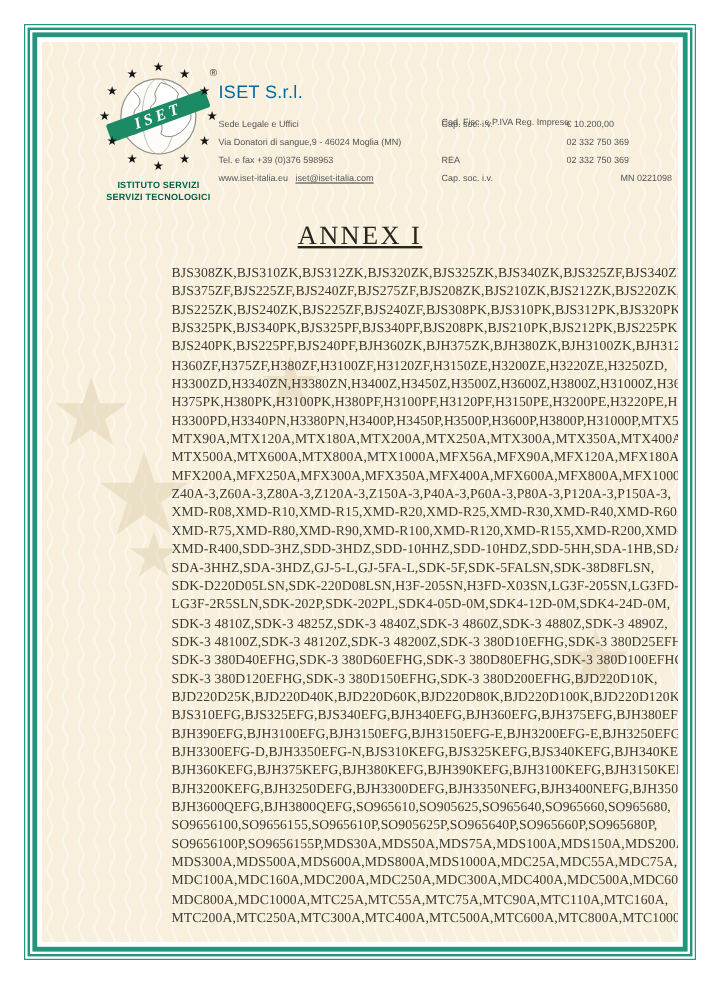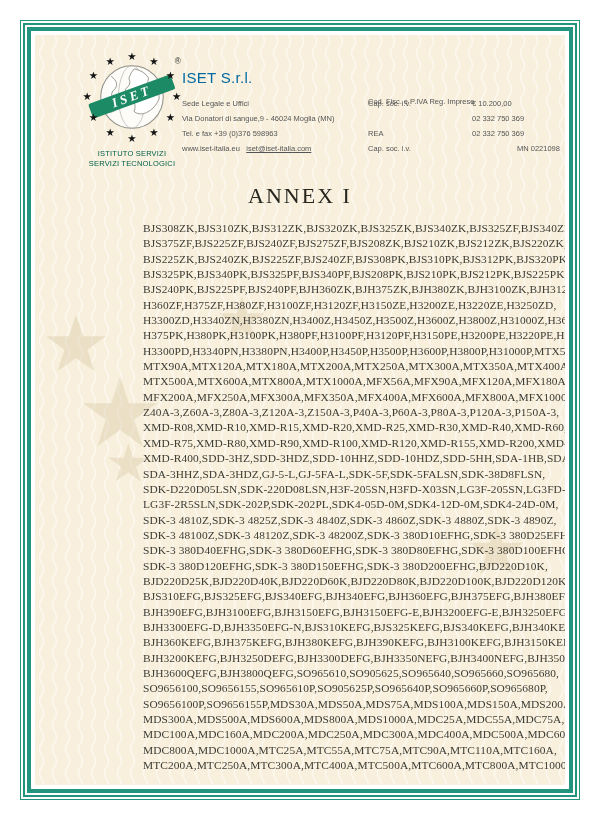--- a/index.html
+++ b/index.html
@@ -11,30 +11,30 @@
   .frame-inner{width:100%;height:100%;border:4px solid #23947e;padding:4px;box-sizing:border-box;}
   .paper{width:100%;height:100%;background:#f8f0dd;position:relative;overflow:hidden;}
 
   
   .wave-layer{position:absolute;inset:0;pointer-events:none;}
   .wstar{position:absolute;color:#d8c9a6;opacity:.40;pointer-events:none;line-height:1;}
   .wstar::before{content:"★";}
 
   
   .logo-wrap{position:absolute;left:32px;top:16px;width:130px;text-align:center;}
-  .org-name{margin-top:2px;font-size:7.5px;font-weight:normal;color:#00604b;letter-spacing:.2px;line-height:1.35;}
+  .org-name{margin-top:2px;font-size:7.5px;font-weight:bold;color:#00604b;letter-spacing:.2px;line-height:1.35;}
   .company-name{position:absolute;left:147px;top:34px;font-size:15px;color:#0369a1;letter-spacing:.3px;}
   .addr{position:absolute;left:147px;font-size:7.5px;color:#555;}
   .addr a,.addr .mail{color:#555;text-decoration:underline;}
   .reg-row-label{position:absolute;left:333px;font-size:7.5px;color:#555;}
   .reg-row-value{position:absolute;left:437px;font-size:7.5px;color:#555;}
 
   
   .doc-title{position:absolute;left:0;right:0;top:148px;text-align:center;
-    font-family:"Liberation Serif",serif;font-size:22px;letter-spacing:2px;color:#26261f;}
+    font-family:"Liberation Serif",serif;font-size:22px;letter-spacing:2px;color:#26261f;text-decoration:underline;}
   .code-block{position:absolute;left:108px;top:186px;font-family:"Liberation Serif",serif;
     font-size:11.4px;color:#3c3b33;letter-spacing:.1px;}
   .code-line{white-space:nowrap;line-height:15.35px;}
 </style>
 </head>
 <body>
 
 <div class="frame-outer">
   <div class="frame-mid">
     <div class="frame-inner">

